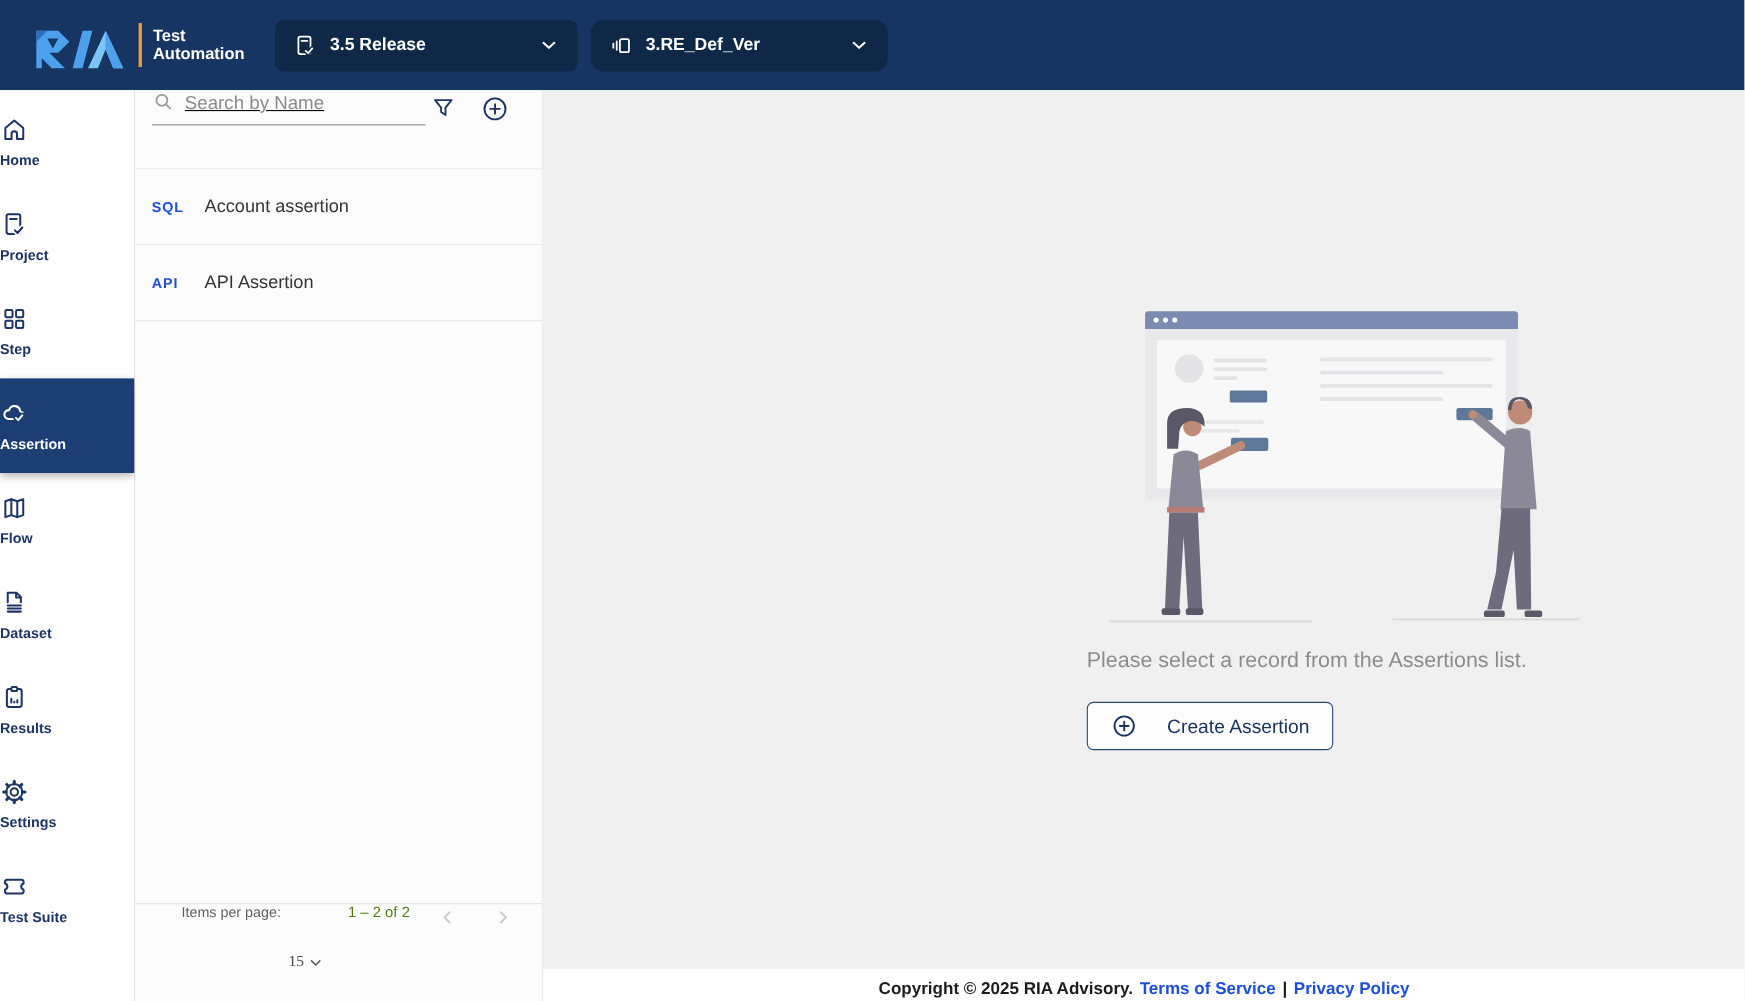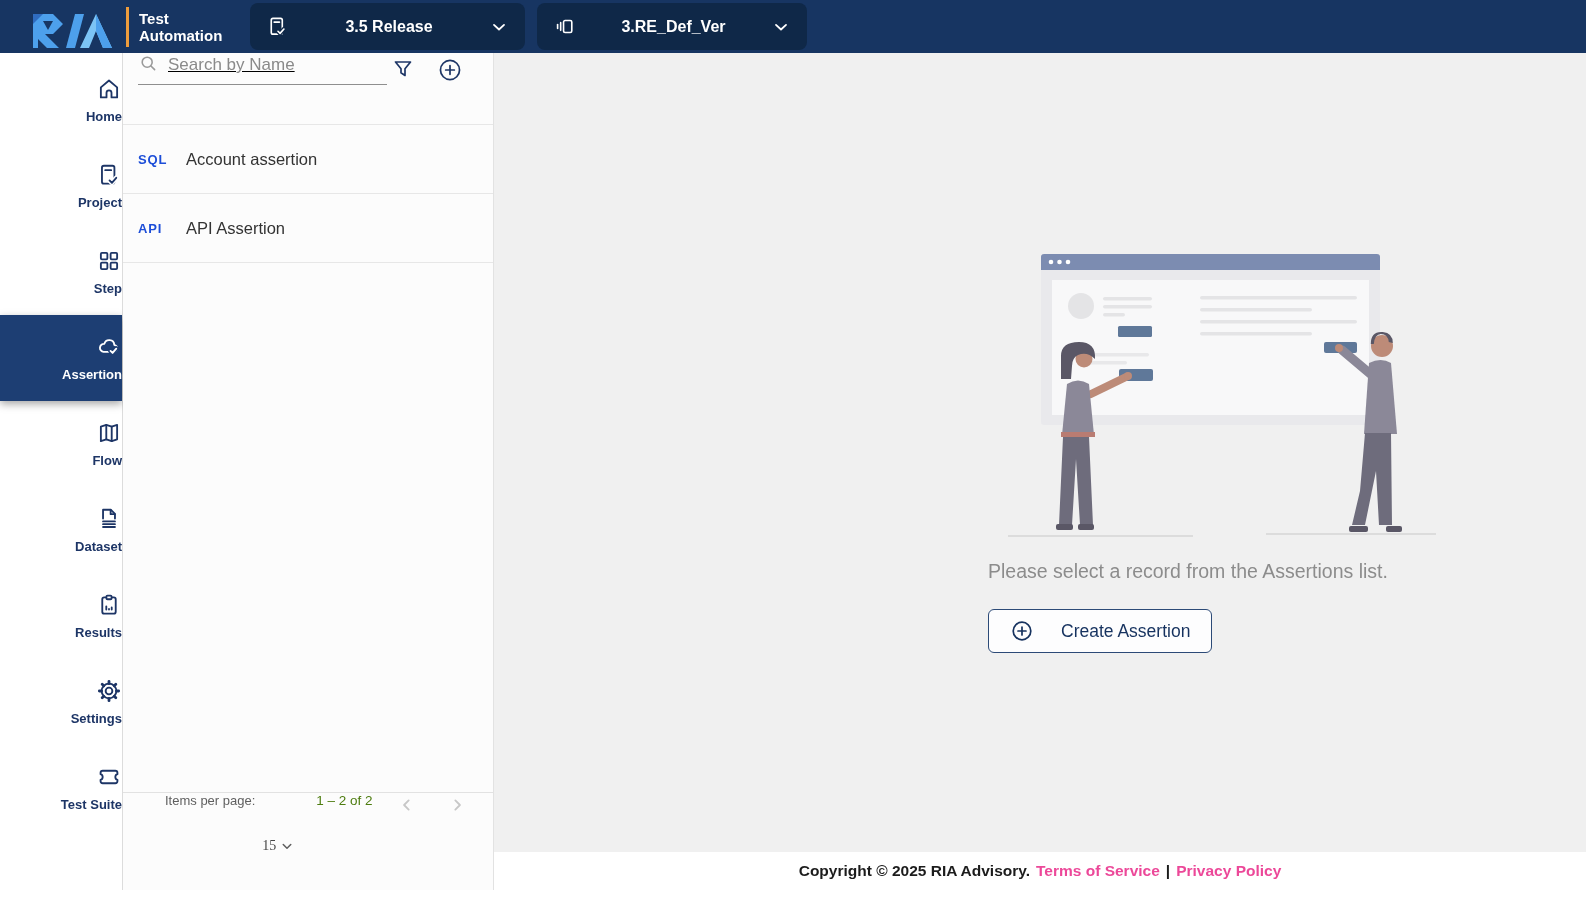--- a/index.html
+++ b/index.html
@@ -1,38 +1,38 @@
 <!DOCTYPE html>
 <html><head>
 <meta charset="utf-8">
 <style>
   * { margin:0; padding:0; box-sizing:border-box; }
   html,body { width:1586px; height:910px; overflow:hidden; }
   body { font-family:"Liberation Sans", sans-serif; background:#fff; }
 
   
-  .topbar { height:53px; background:#173562; display:flex; align-items:center; padding-left:30px; }
+  .topbar { height:82px; background:#173562; display:flex; align-items:center; padding-left:30px; }
   .logo-group { display:flex; align-items:center; width:212px; flex:none; }
   .logo-mark { width:92px; height:46px; flex:none; }
   .logo-divider { width:3px; height:40px; background:#ee9d3d; margin:0 10px 0 4px; flex:none; }
   .app-title { color:#fff; font-weight:bold; font-size:15px; line-height:17px; }
   .hdr-dd { height:47px; background:#0f2848; border:none; border-radius:8px; color:#fff;
             display:flex; align-items:center; gap:11px; padding:0 16px; cursor:pointer;
             font-family:inherit; font-size:16px; font-weight:bold; --halo:#0f2848; }
   .hdr-dd.dd1 { width:275px; margin-left:8px; }
-  .hdr-dd.dd2 { width:270px; margin-left:12px; }
-  .hdr-dd .dd-label { flex:1; text-align:center; }
+  .hdr-dd.dd2 { width:270px; margin-left:12px;border-radius:12px; }
+  .hdr-dd .dd-label { flex:1; text-align:left; }
   .hdr-dd svg { flex:none; }
 
   
   .shell { display:flex; height:837px; }
 
   
   .sidebar { width:123px; flex:none; background:#fff; border-right:1px solid #dcdcdc; padding-top:4px; }
-  .nav-item { height:86px; display:flex; flex-direction:column; align-items:flex-end; justify-content:center;
+  .nav-item { height:86px; display:flex; flex-direction:column; align-items:flex-start; justify-content:center;
               gap:7px; color:#1d3566; cursor:pointer; --halo:#ffffff; }
   .nav-item .nav-label { font-size:13px; font-weight:bold; }
   .nav-item.selected { background:#1d3e73; color:#fff; box-shadow:0 3px 8px rgba(0,0,0,.35); --halo:#1d3e73; }
   .nav-icon { width:26px; height:26px; display:block; }
   .icon-halo { stroke:var(--halo); }
   .fill-halo { fill:var(--halo); }
 
   
   .listpanel { width:371px; flex:none; background:#fcfcfc; border-right:1px solid #e2e2e2;
                display:flex; flex-direction:column; }
@@ -69,21 +69,21 @@
   .empty-state { position:absolute; left:719px; top:190px; transform:translateX(-50%);
                  display:flex; flex-direction:column; align-items:flex-start; }
   .illustration { width:450px; height:300px; }
   .empty-msg { font-size:19.5px; color:#8c8c8c; margin-top:17px; }
   .create-btn { margin-top:26px; display:inline-flex; align-items:center; gap:27px;
                 background:#fdfdfe; border:1.5px solid #2c4a77; border-radius:6px;
                 padding:9px 21px; color:#16325f; font-family:inherit; font-size:17.5px;
                 font-weight:500; cursor:pointer; }
   .main-footer { height:38px; flex:none; background:#fff; display:flex; align-items:center;
                  justify-content:center; gap:6px; font-size:15.5px; font-weight:bold; color:#1c1c1c; }
-  .main-footer a { color:#ec4899; text-decoration:none; cursor:pointer; }
+  .main-footer a { color:#1d4ed8; text-decoration:none; cursor:pointer; }
 </style>
 </head>
 <body>
 
 <header class="topbar">
   <div class="logo-group">
     <svg class="logo-mark" viewBox="0 0 92 46">
       <polygon points="3,10 23,10 33,20 23,30 15,30 29,44 17,44 8,35 8,44 3,44" fill="#4da0ec"></polygon>
       <polygon points="3,10 13,10 3,20" fill="#2f6cc0"></polygon>
       <polygon points="13,17 23,17 18,26" fill="#173562"></polygon>

